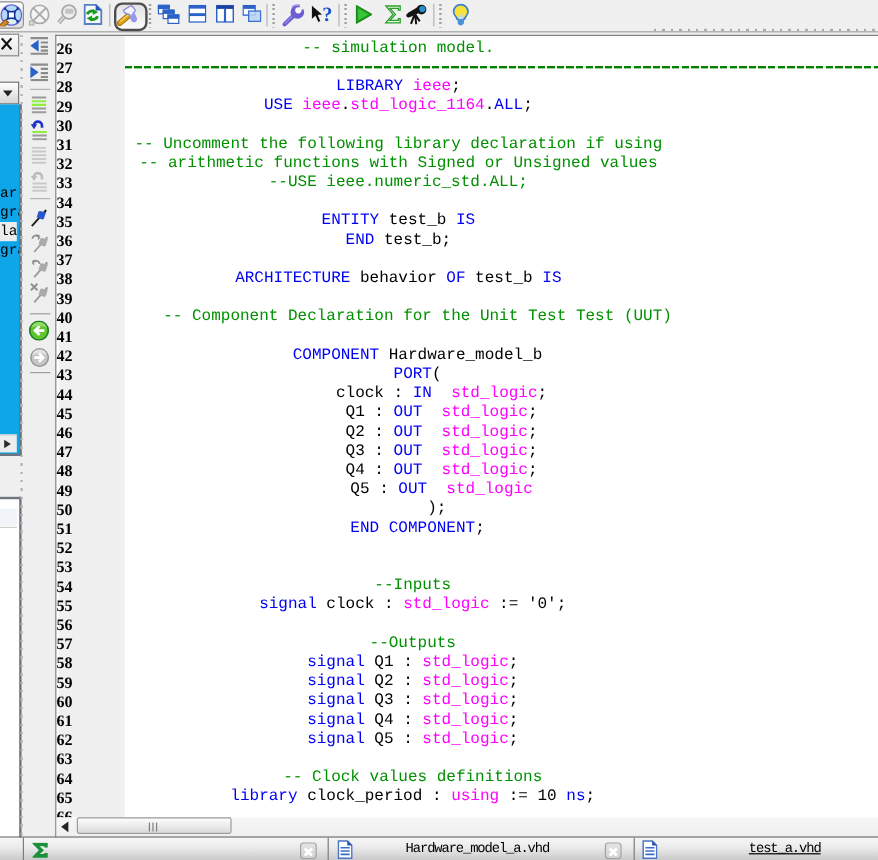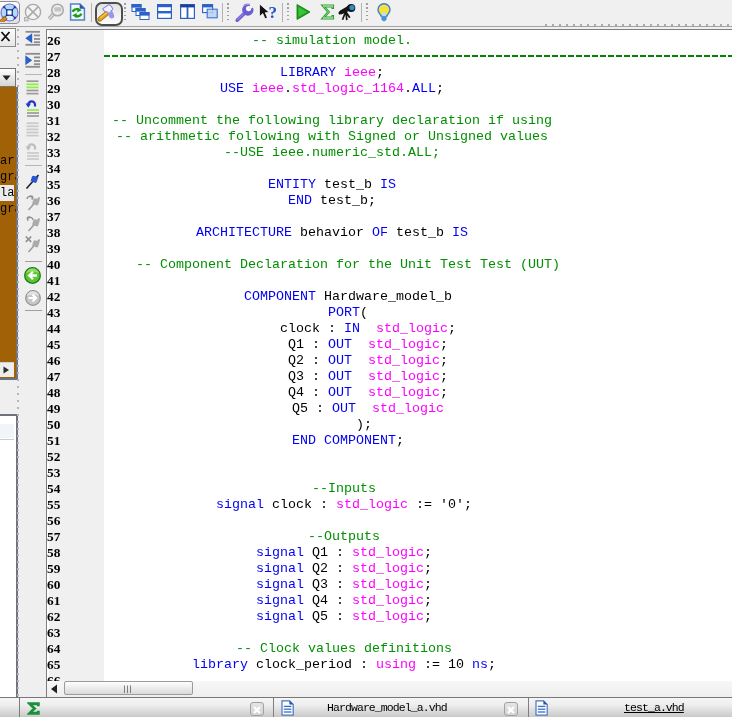--- a/index.html
+++ b/index.html
@@ -7,21 +7,21 @@
 .abs{position:absolute;}
 
 #tb{left:0;top:0;width:732px;height:26px;background:#f0f0f0;border-bottom:1px solid #a3a3a3;}
 .vsep{width:1px;background:#b3b3b3;}
 .hdots{background-image:repeating-linear-gradient(180deg,#9f9f9f 0 1.6px,rgba(0,0,0,0) 1.6px 3.9px);width:2px;}
 .wdots{background-image:repeating-linear-gradient(90deg,#ababab 0 2px,rgba(0,0,0,0) 2px 7px);height:2px;}
 .pressedbtn{border:1px solid #8f8f8f;border-radius:4px;background:linear-gradient(#ffffff,#e9e9e9 55%,#e2e2e2);}
 #hammerbtn{border:2px solid #4e4e4e;border-radius:7px;background:linear-gradient(#e2e2e2,#f2f2f2 60%,#fdfdfd);}
 #xbtn{left:-3px;top:28px;width:17px;height:17px;border:1px solid #8a8a8a;background:linear-gradient(#fbfbfb,#e7e7e7);}
 #combo{left:-20px;top:68px;width:34px;height:17px;border:1px solid #767676;background:linear-gradient(#fefefe,#d5d5d5);}
-#lpanel1{left:0;top:87px;width:16px;height:291px;background:#a16207;border-right:2px solid #6e737e;border-bottom:2px solid #6e737e;overflow:hidden;}
+#lpanel1{left:0;top:87px;width:16px;height:291px;background:#0ea5e9;border-right:2px solid #6e737e;border-bottom:2px solid #6e737e;overflow:hidden;}
 #lpanel2{left:0;top:414px;width:16px;height:283px;background:#ffffff;border-top:2px solid #6e737e;border-right:2px solid #6e737e;overflow:hidden;}
 .litem{left:0;font:12px/16px "Liberation Mono",monospace;color:#000;}
 
 #editor{left:46px;top:29px;width:686px;height:668px;border:1px solid #7e7e7e;border-right:none;background:#ffffff;overflow:hidden;}
 #gutter{left:1.5px;top:0;width:55.5px;height:651px;background:#f0f0f0;}
 #gutnums{left:0;top:3px;width:39.5px;text-align:left;font-weight:bold;font-size:13.34px;line-height:16px;color:#000;margin:0;font-family:Liberation Serif, serif;}
 #code{left:57px;top:3px;font-size:13.34px;line-height:16px;color:#000;margin:0;font-family:"Liberation Mono",monospace;text-align:center;}
 .k{color:#0000f6;}.c{color:#009000;}.t{color:#ff00ff;}
 
 #hscroll{left:0;top:651px;width:686px;height:17px;background:linear-gradient(#f7f7f7,#eeeeee);}
@@ -299,21 +299,21 @@
 63
 64
 65
 66</pre>
   <pre class="abs" id="code"><span class="c">-- simulation model.</span>
 
 <span class="k">LIBRARY</span> <span class="t">ieee</span>;
 <span class="k">USE</span> <span class="t">ieee</span>.<span class="t">std_logic_1164</span>.<span class="k">ALL</span>;
 
 <span class="c">-- Uncomment the following library declaration if using</span>
-<span class="c">-- arithmetic following with Signed or Unsigned values</span>
+<span class="c">-- arithmetic functions with Signed or Unsigned values</span>
 <span class="c">--USE ieee.numeric_std.ALL;</span>
 
 <span class="k">ENTITY</span> test_b <span class="k">IS</span>
 <span class="k">END</span> test_b;
 
 <span class="k">ARCHITECTURE</span> behavior <span class="k">OF</span> test_b <span class="k">IS</span>
 
     <span class="c">-- Component Declaration for the Unit Test Test (UUT)</span>
 
     <span class="k">COMPONENT</span> Hardware_model_b
@@ -372,21 +372,21 @@
 </div>
 <svg class="abs" style="left:281px;top:700px" width="13" height="16" viewBox="0 0 13 16">
   <path d="M1,0.8 L8.6,0.8 L12.2,4.4 L12.2,15.2 L1,15.2 Z" fill="#fdfeff" stroke="#4a74c4" stroke-width="1.2"></path>
   <path d="M8.4,0.6 L12.4,4.6 L8.4,4.6 Z" fill="#2a52aa"></path>
   <g stroke="#3a6fc8" stroke-width="1.3">
         <line x1="2.8" y1="6.4" x2="10.4" y2="6.4"></line>
         <line x1="2.8" y1="9.2" x2="10.4" y2="9.2"></line>
         <line x1="2.8" y1="12" x2="10.4" y2="12"></line>
       </g>
 </svg>
-<div class="abs tabtxt" style="left:327px;">Hardware_model_a.vhd</div>
+<div class="abs tabtxt" style="left:338px;">Hardware_model_a.vhd</div>
 <div class="abs closebtn" style="left:504px;">
   <svg width="12" height="12" viewBox="0 0 12 12">
         <path d="M3,3 L9,9 M9,3 L3,9" stroke="#ffffff" stroke-width="2.4"></path>
       </svg>
 </div>
 <svg class="abs" style="left:535px;top:700px" width="13" height="16" viewBox="0 0 13 16">
   <path d="M1,0.8 L8.6,0.8 L12.2,4.4 L12.2,15.2 L1,15.2 Z" fill="#fdfeff" stroke="#4a74c4" stroke-width="1.2"></path>
   <path d="M8.4,0.6 L12.4,4.6 L8.4,4.6 Z" fill="#2a52aa"></path>
   <g stroke="#3a6fc8" stroke-width="1.3">
         <line x1="2.8" y1="6.4" x2="10.4" y2="6.4"></line>

